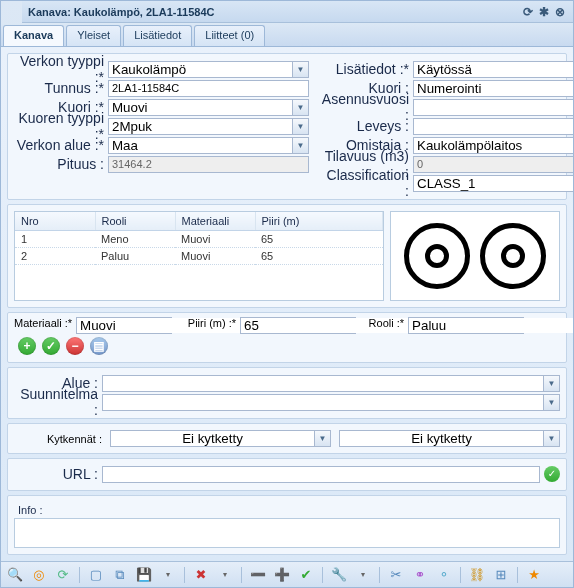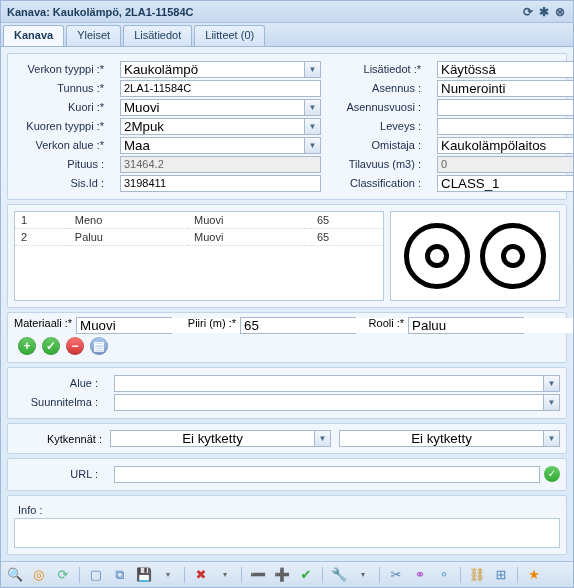--- a/index.html
+++ b/index.html
@@ -23,20 +23,21 @@
     background: linear-gradient(#d8e6f5, #c6d9ef);
     border-bottom: 1px solid #a8c0db;
     height: 22px;
     display: flex;
     align-items: center;
     padding: 0 6px;
     font-size: 11px;
     font-weight: bold;
     color: #1a3a5a;
     position: relative;
+    margin-left: 21px;
   }
   .titlebar .icons {
     position: absolute;
     right: 6px;
     display: flex;
     gap: 2px;
   }
   .titlebar .icons span {
     width: 14px;
     text-align: center;
@@ -90,23 +91,23 @@
     display: flex;
     align-items: center;
     height: 18px;
     margin-bottom: 1px;
   }
   .row label {
     flex: 0 0 94px;
     text-align: right;
     color: #1a2a4a;
     padding-right: 4px;
-    font-size: 11px;
-  }
-  .row .ctrl { flex: 1; position: relative; margin-left: 12px; }
+    font-size: 14px;
+  }
+  .row .ctrl { flex: 1; position: relative; }
   input[type=text], .combo, .combo2 {
     width: 100%;
     height: 17px;
     border: 1px solid #a8b8d0;
     background: #fff;
     font-size: 11px;
     padding: 0 3px;
   }
   input[readonly] { background: #eee; color: #666; }
   .combo, .combo2 { display: flex; align-items: center; padding: 0; }
@@ -230,36 +231,32 @@
               <div class="combo">
                 <input value="Maa" style="">
                 <div class="arrow">▼</div>
               </div>
             </div>
           </div>
         <div class="row">
             <label>Pituus :</label>
             <div class="ctrl"><input type="text" readonly="" value="31464.2" style=""></div>
           </div>
-        <div class="row">
-            <label>Sis.Id :</label>
-            <div class="ctrl"><input type="text" value="3198411" style=""></div>
-          </div>
       </div>
       <div class="col">
         <div class="row">
             <label>Lisätiedot :*</label>
             <div class="ctrl">
               <div class="combo">
                 <input value="Käytössä" style="">
               </div>
             </div>
           </div>
         <div class="row">
-            <label>Asennus :</label>
+            <label>Kuori :</label>
             <div class="ctrl">
               <div class="combo">
                 <input value="Numerointi" style="">
               </div>
             </div>
           </div>
         <div class="row">
             <label>Asennusvuosi :</label>
             <div class="ctrl"><input type="text" value="" style=""></div>
           </div>
@@ -287,20 +284,26 @@
               </div>
             </div>
           </div>
       </div>
     </div>
 
     <div class="panel tblpanel">
       <div class="tblwrap">
         <table class="tbl">
           <tbody>
+              <tr>
+            <th style="width:80px">Nro</th>
+            <th style="width:80px">Rooli</th>
+            <th style="width:80px">Materiaali</th>
+            <th>Piiri (m)</th>
+          </tr>
           <tr>
             <td>1</td>
             <td>Meno</td>
             <td>Muovi</td>
             <td>65</td>
           </tr>
           <tr>
             <td>2</td>
             <td>Paluu</td>
             <td>Muovi</td>

